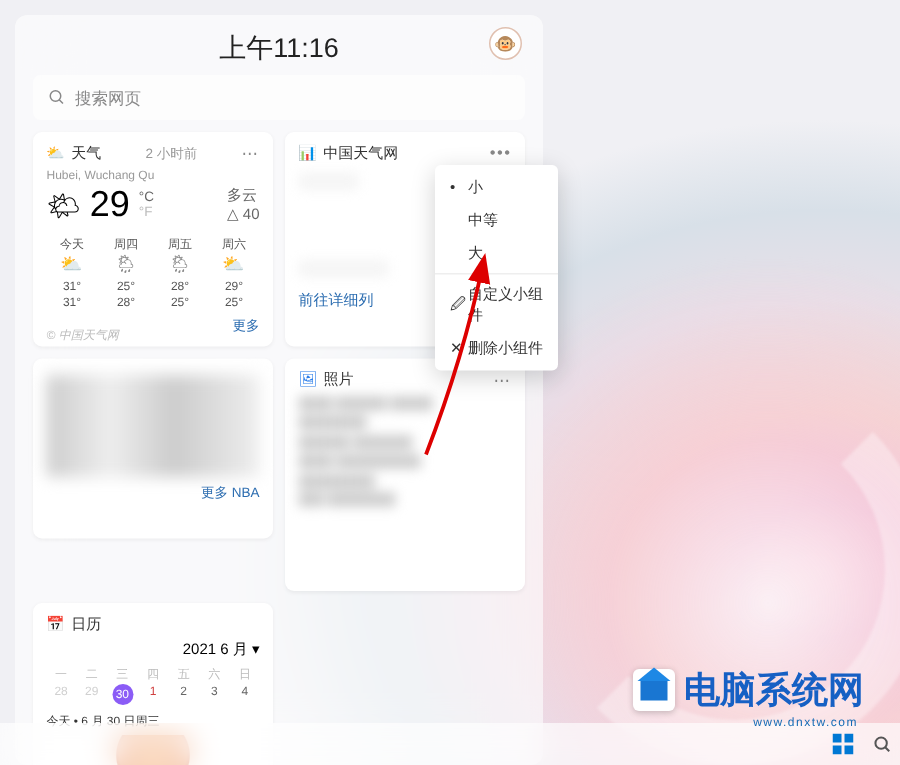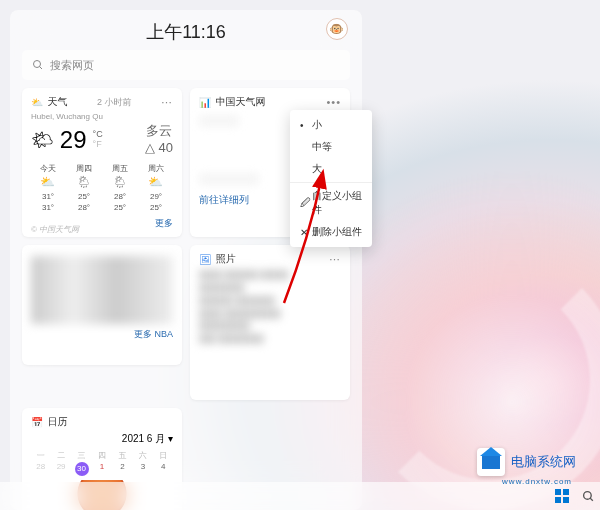--- a/index.html
+++ b/index.html
@@ -20,21 +20,21 @@
 .grid { display:grid; grid-template-columns: 1fr 1fr; gap:8px; }
 .card { background:#fff; border-radius:6px; padding:7px 9px; box-shadow:0 1px 3px rgba(0,0,0,0.06); position:relative; }
 .card-head { display:flex; align-items:center; justify-content:space-between; font-size:10px; color:#555; margin-bottom:3px; }
 .card-head .title { display:flex; align-items:center; gap:4px; font-weight:500; color:#333; }
 .card-head .meta { color:#9a9a9a; font-size:9px; }
 .more-btn { color:#888; cursor:pointer; font-size:11px; letter-spacing:1px; }
 .weather-loc { font-size:8px; color:#999; }
 .weather-main { display:flex; align-items:center; gap:6px; margin-top:2px; }
 .weather-main .deg { font-size:24px; font-weight:300; }
 .weather-main .unit { font-size:9px; color:#666; display:flex; flex-direction:column; line-height:1.1; }
-.cond { font-size:13px; color:#666; margin-left:auto; text-align:center; line-height:1.3; }
+.cond { font-size:10px; color:#666; margin-left:auto; text-align:left; line-height:1.3; }
 .forecast { display:grid; grid-template-columns:repeat(4,1fr); gap:2px; margin-top:6px; font-size:8px; text-align:center; color:#555; }
 .forecast .day span{display:block;line-height:1.4;}
 .forecast .ic{font-size:12px;color:#888;}
 .card-footer { text-align:right; font-size:9px; color:#2b6cb0; margin-top:4px; }
 .attribution { position:absolute; left:9px; bottom:2px; font-size:8px; color:#bbb;font-style:italic; }
 
 .recommend .nums { display:flex; justify-content:space-between; align-items:center; font-size:10px; color:#444; margin:2px 0 28px; }
 .recommend .index { font-size:14px; font-weight:600; }
 .recommend .link { color:#2b6cb0; font-size:10px; margin-top:8px; }
 .blurred { filter: blur(4px); color:#ccc; background:#f5f5f5; border-radius:3px; height:12px; margin:3px 0; }
@@ -63,21 +63,21 @@
 .ctx-check { width:6px; display:inline-block; }
 
 
 .arrow { position:absolute; left:274px; top:168px; pointer-events:none; z-index:11; }
 
 
 .taskbar { position:absolute; bottom:0; left:0; right:0; height:28px; background:rgba(255,255,255,0.65); backdrop-filter:blur(10px); display:flex; align-items:center; justify-content:flex-end; gap:10px; padding:0 4px 0 0; }
 .taskbar .ico { width:16px; height:16px; display:flex; align-items:center; justify-content:center; font-size:12px; color:#444; }
 
 
-.watermark { position:absolute; right:24px; bottom:34px; display:flex; align-items:center; gap:6px; color:#1660c4; font-size:13px; font-weight:400; z-index:20; }
+.watermark { position:absolute; right:24px; bottom:34px; display:flex; align-items:center; gap:6px; color:#1660c4; font-size:24px; font-weight:700; z-index:20; }
 .watermark .logo { width:28px; height:28px; background:#fff; border-radius:4px; display:flex; align-items:center; justify-content:center; box-shadow:0 1px 4px rgba(0,0,0,0.2); }
 .watermark .logo .house { width:18px; height:14px; background:#1976d2; position:relative; }
 .watermark .logo .house::before{content:"";position:absolute;top:-8px;left:-2px;border-left:11px solid transparent;border-right:11px solid transparent;border-bottom:9px solid #1e88e5;}
 .url { position:absolute; right:28px; bottom:24px; font-size:8px; color:#156bb5; letter-spacing:1px; z-index:20; }
 </style>
 </head>
 <body>
 
 <div class="wallpaper">
   <div class="swirl"></div>
@@ -197,20 +197,21 @@
           <span class="hd">六</span>
           <span class="hd">日</span>
         <span class="wh">28</span>
           <span class="wh">29</span>
           <span class="today">30</span>
           <span class="hl">1</span>
           <span>2</span>
           <span>3</span>
           <span>4</span>
       </div>
+      <div class="cal-info">今天 • 6 月 30 日周三</div>
       <div class="balloon"></div>
 
     </div>
 
   </div>
 </div>
 
 <div class="ctx">
   <div class="ctx-item">
       <span class="ctx-check">•</span>

